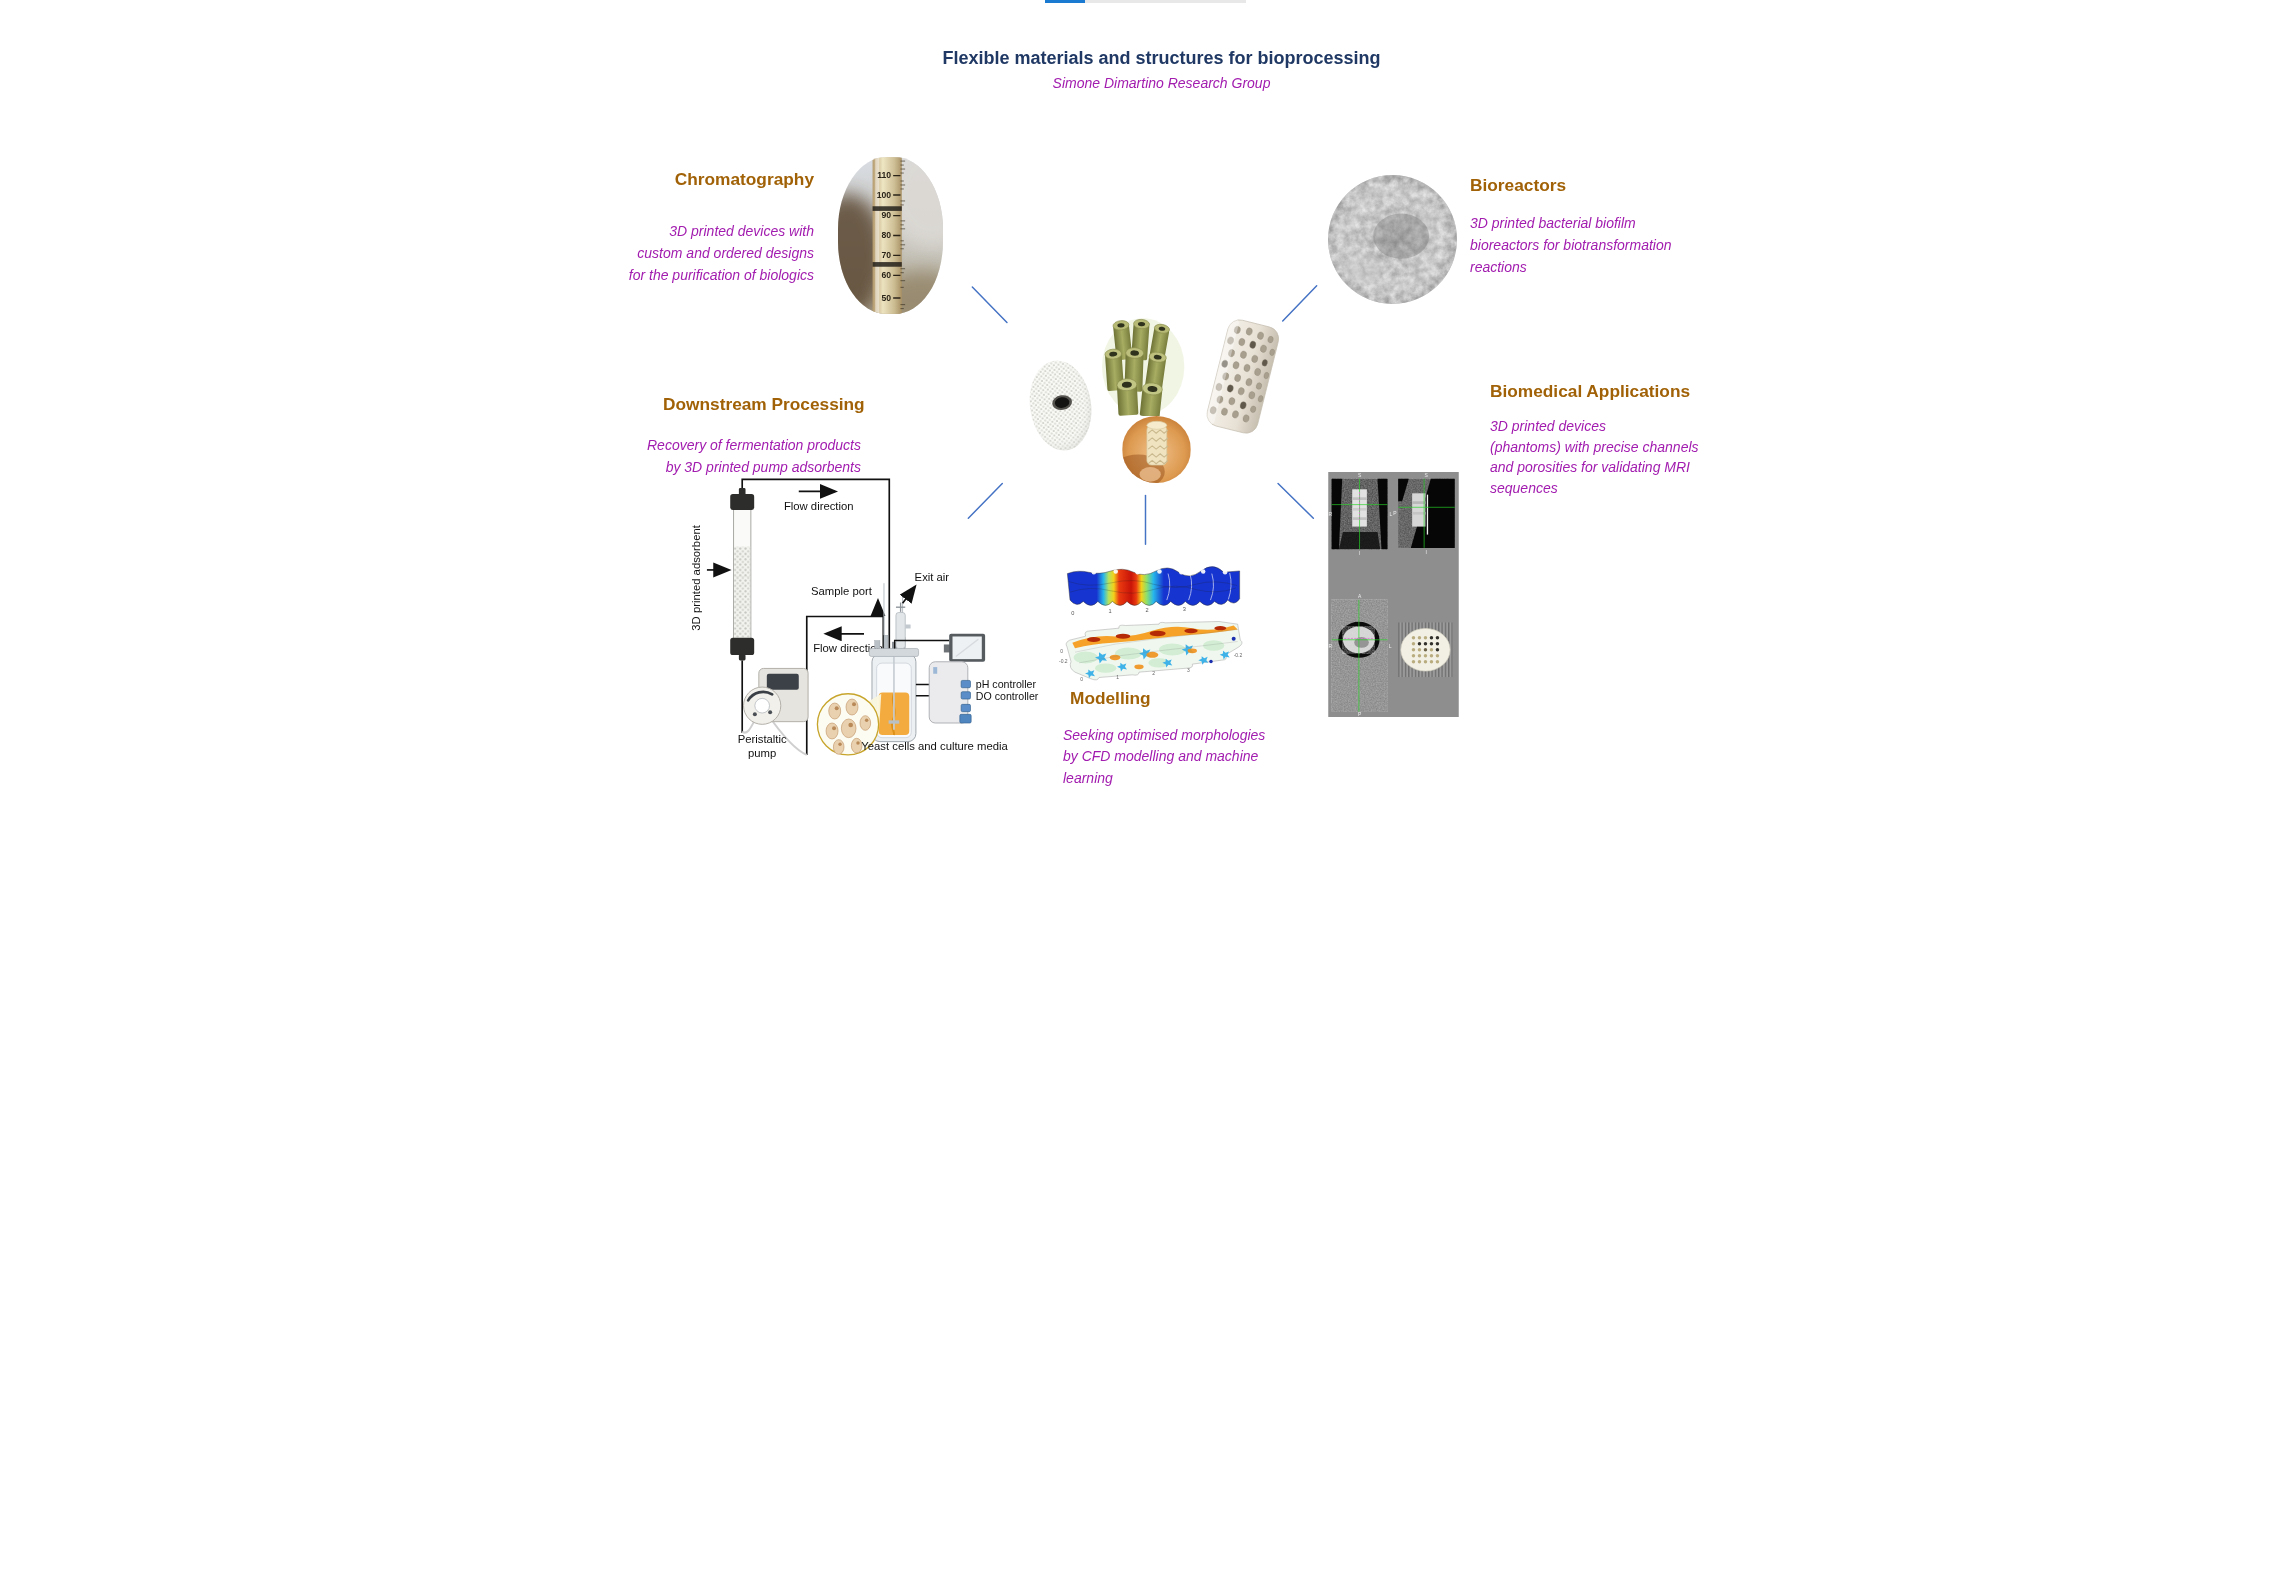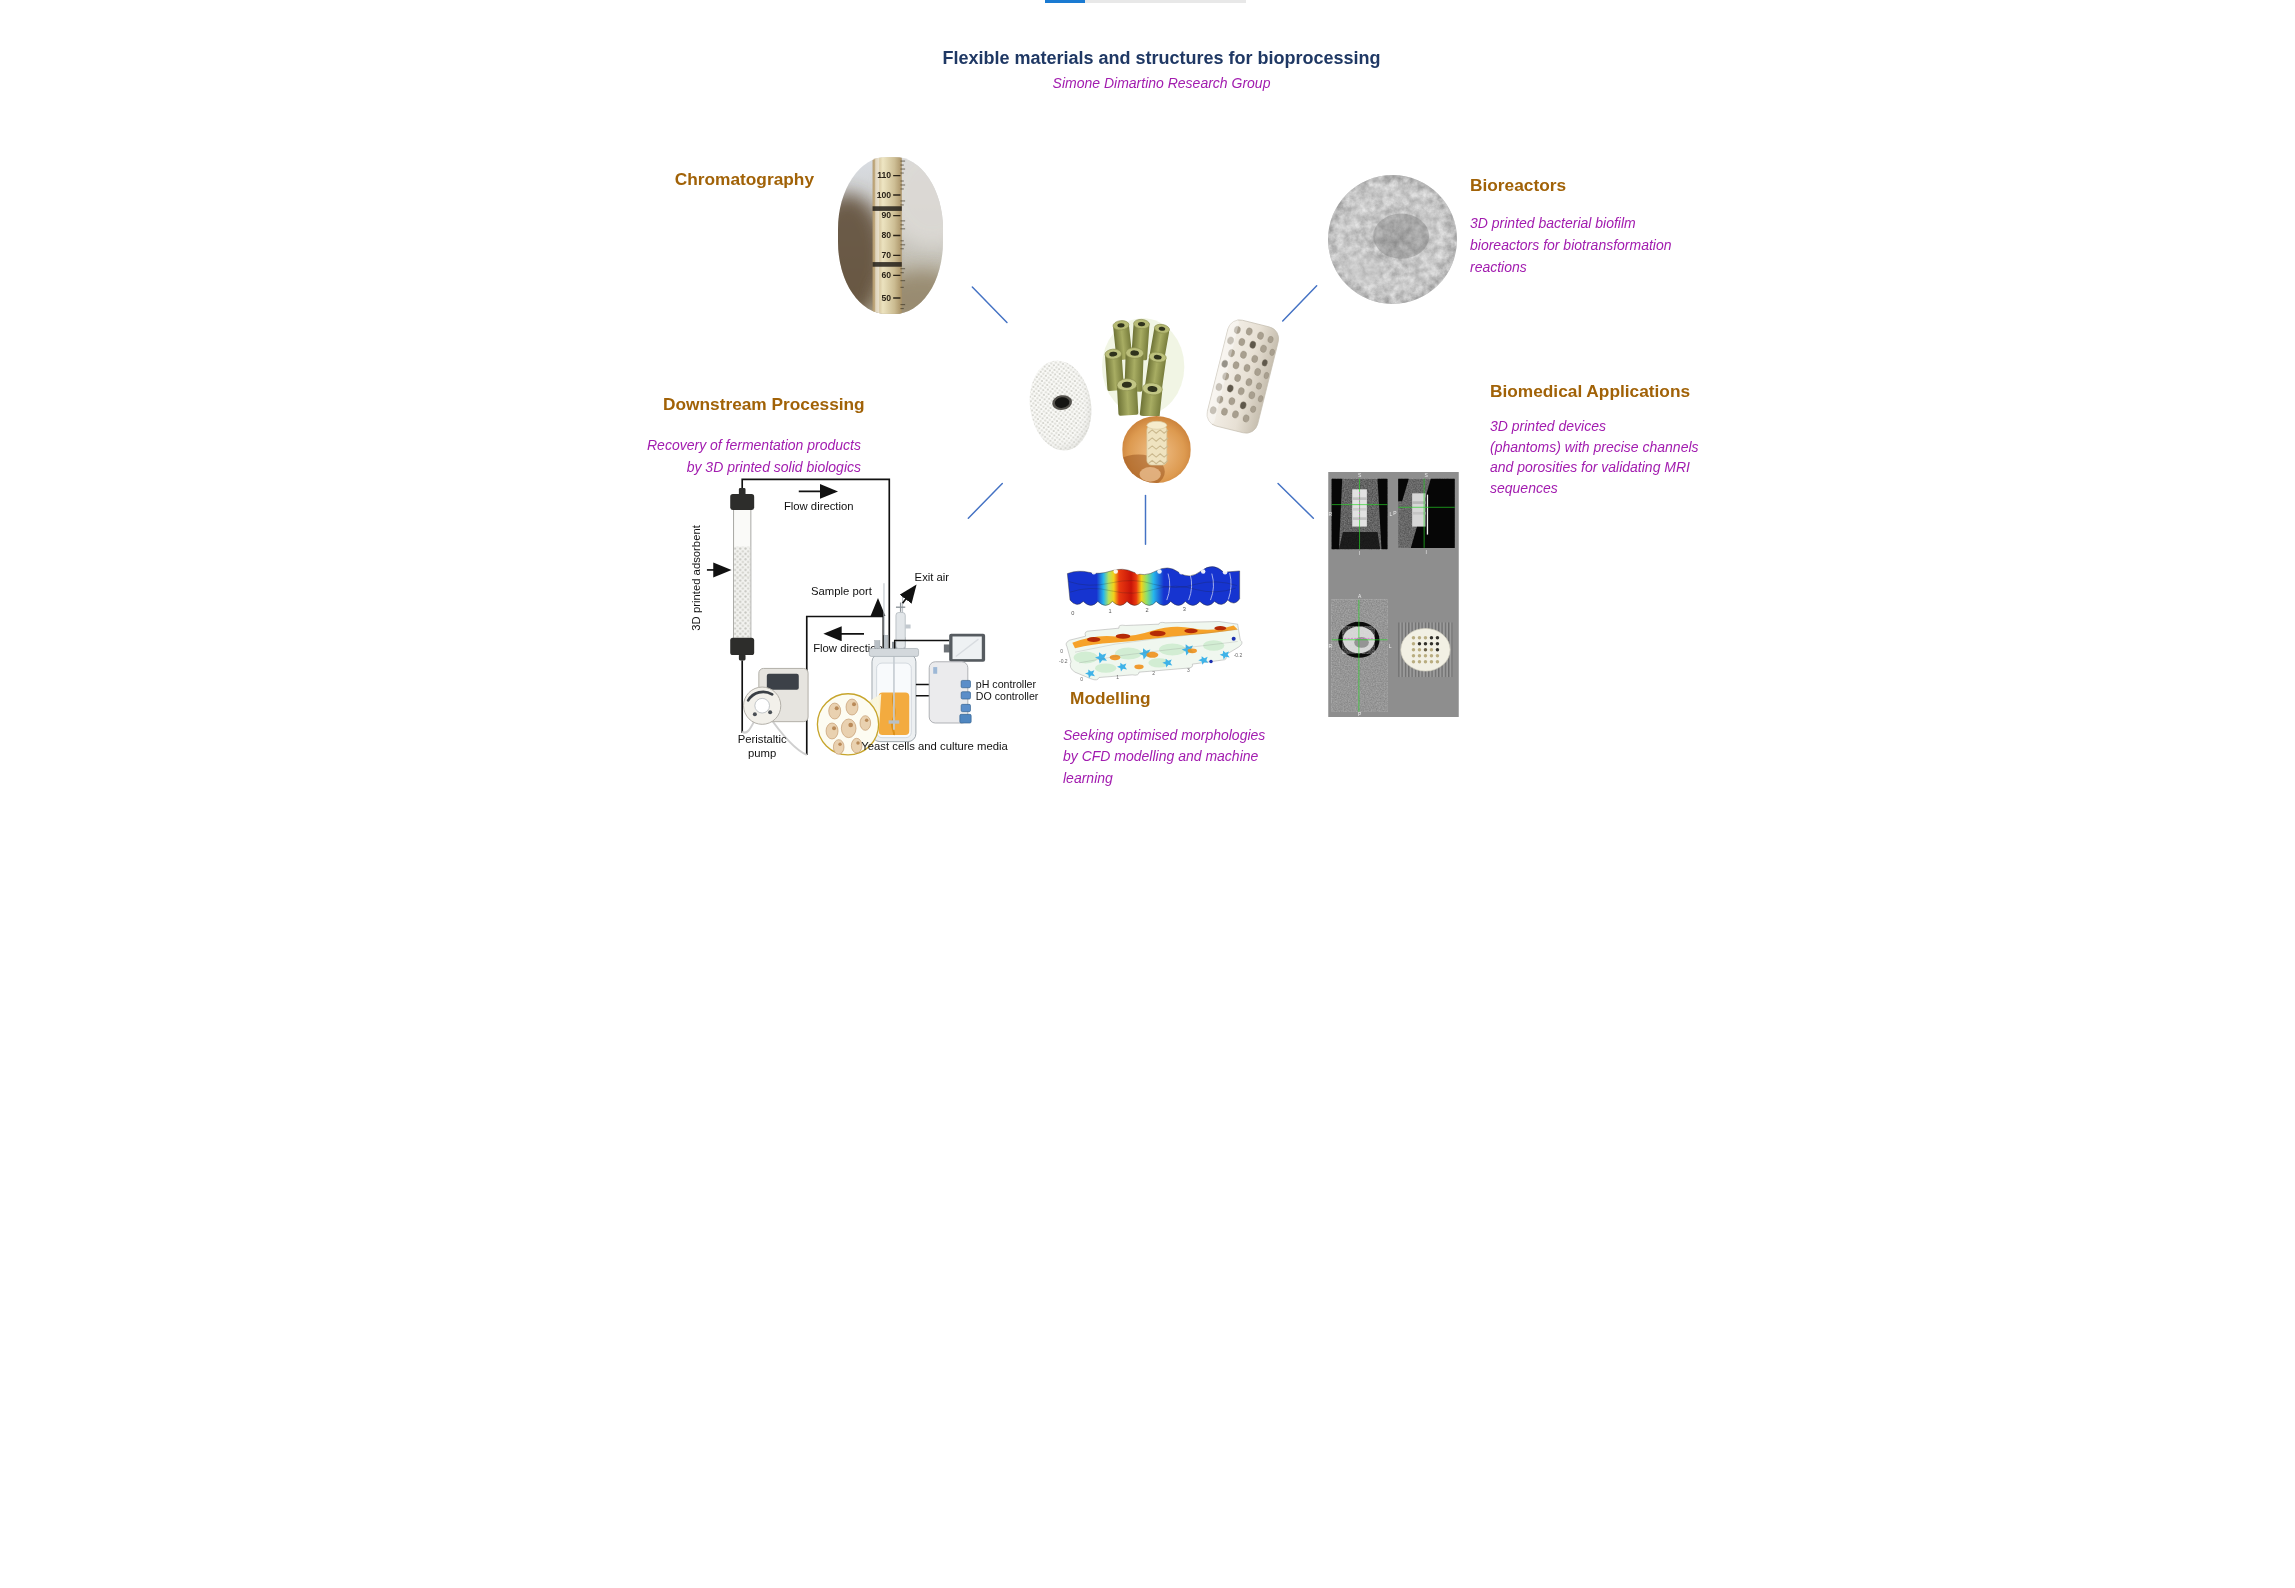--- a/index.html
+++ b/index.html
@@ -24,20 +24,25 @@
 
 <div class="canvas">
 
   <div class="abs" style="left:471px;top:0;width:40px;height:2.7px;background:#1A7AD2;"></div>
   <div class="abs" style="left:511px;top:0;width:161px;height:2.7px;background:#E8E8E8;"></div>
 
   <div class="abs h1 center" style="left:241px;top:47px;width:693px;text-align:center;">Flexible materials and structures for bioprocessing</div>
   <div class="abs it center" style="left:241px;top:72px;width:693px;">Simone Dimartino Research Group</div>
 
   <div class="abs h2 right" style="left:40px;top:169px;width:200px;">Chromatography</div>
+  <div class="abs right" style="left:0;top:220px;width:240px;">
+    <div class="it">3D printed devices with</div>
+    <div class="it">custom and ordered designs</div>
+    <div class="it">for the purification of biologics</div>
+  </div>
 
   <div class="abs blob" style="left:264px;top:157px;width:105px;height:157px;border-radius:46%;">
     <svg width="105" height="157" viewBox="0 0 158 236">
       <defs>
         <linearGradient id="chBg" x1="0" y1="0" x2="0" y2="1">
           <stop offset="0" stop-color="#d9dde3"></stop>
             <stop offset="1" stop-color="#b9b29f"></stop>
         </linearGradient>
         <linearGradient id="chTube" x1="0" y1="0" x2="1" y2="0">
           <stop offset="0" stop-color="#b59a6c"></stop>
@@ -286,21 +291,21 @@
         <rect width="194" height="194" filter="url(#semNoise)" opacity="0.85"></rect>
         <ellipse cx="110" cy="92" rx="42" ry="34" fill="#6f6f6f" opacity="0.35"></ellipse>
         <ellipse cx="52" cy="140" rx="30" ry="22" fill="#cfcfcf" opacity="0.25"></ellipse>
       </g>
     </svg>
   </div>
 
   <div class="abs h2 right" style="left:89px;top:394px;width:200px;">Downstream Processing</div>
   <div class="abs right" style="left:40px;top:434px;width:247px;">
     <div class="it">Recovery of fermentation products</div>
-    <div class="it">by 3D printed solid biologics</div>
+    <div class="it">by 3D printed pump adsorbents</div>
   </div>
 
   <div class="abs h2" style="left:916px;top:381px;">Biomedical Applications</div>
   <div class="abs" style="left:916px;top:416px;">
     <div class="it" style="line-height:20.7px">3D printed devices</div>
     <div class="it" style="line-height:20.7px">(phantoms) with precise channels</div>
     <div class="it" style="line-height:20.7px">and porosities for validating MRI</div>
     <div class="it" style="line-height:20.7px">sequences</div>
   </div>
 

